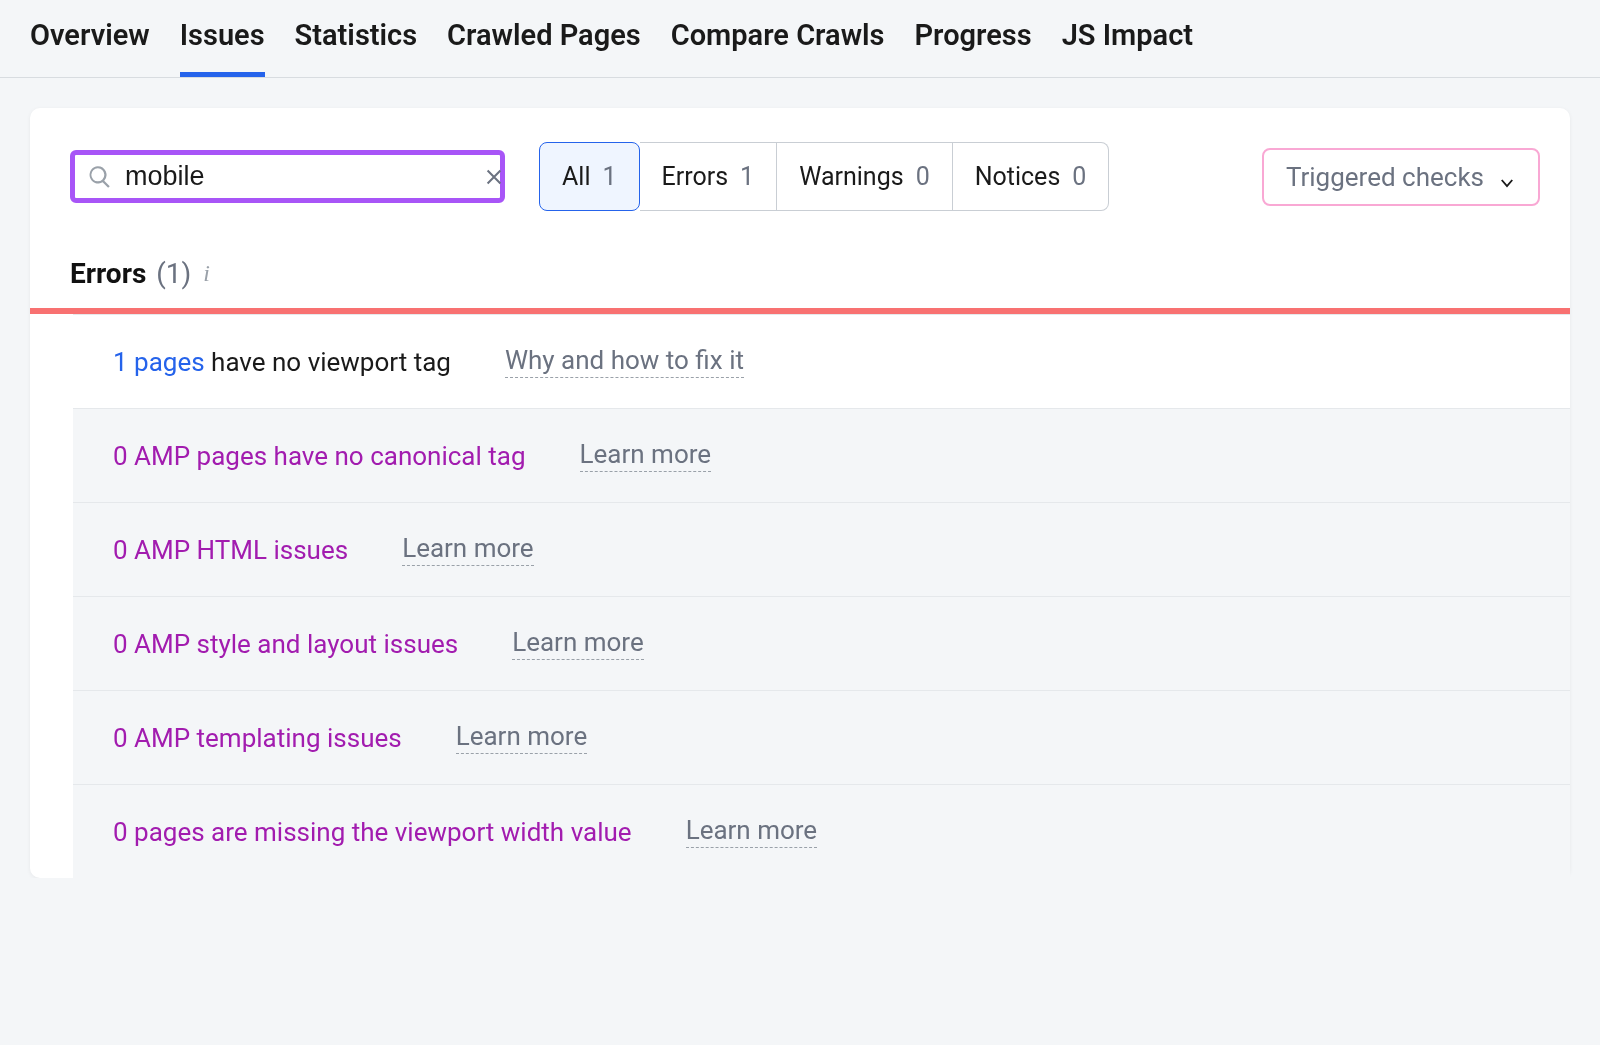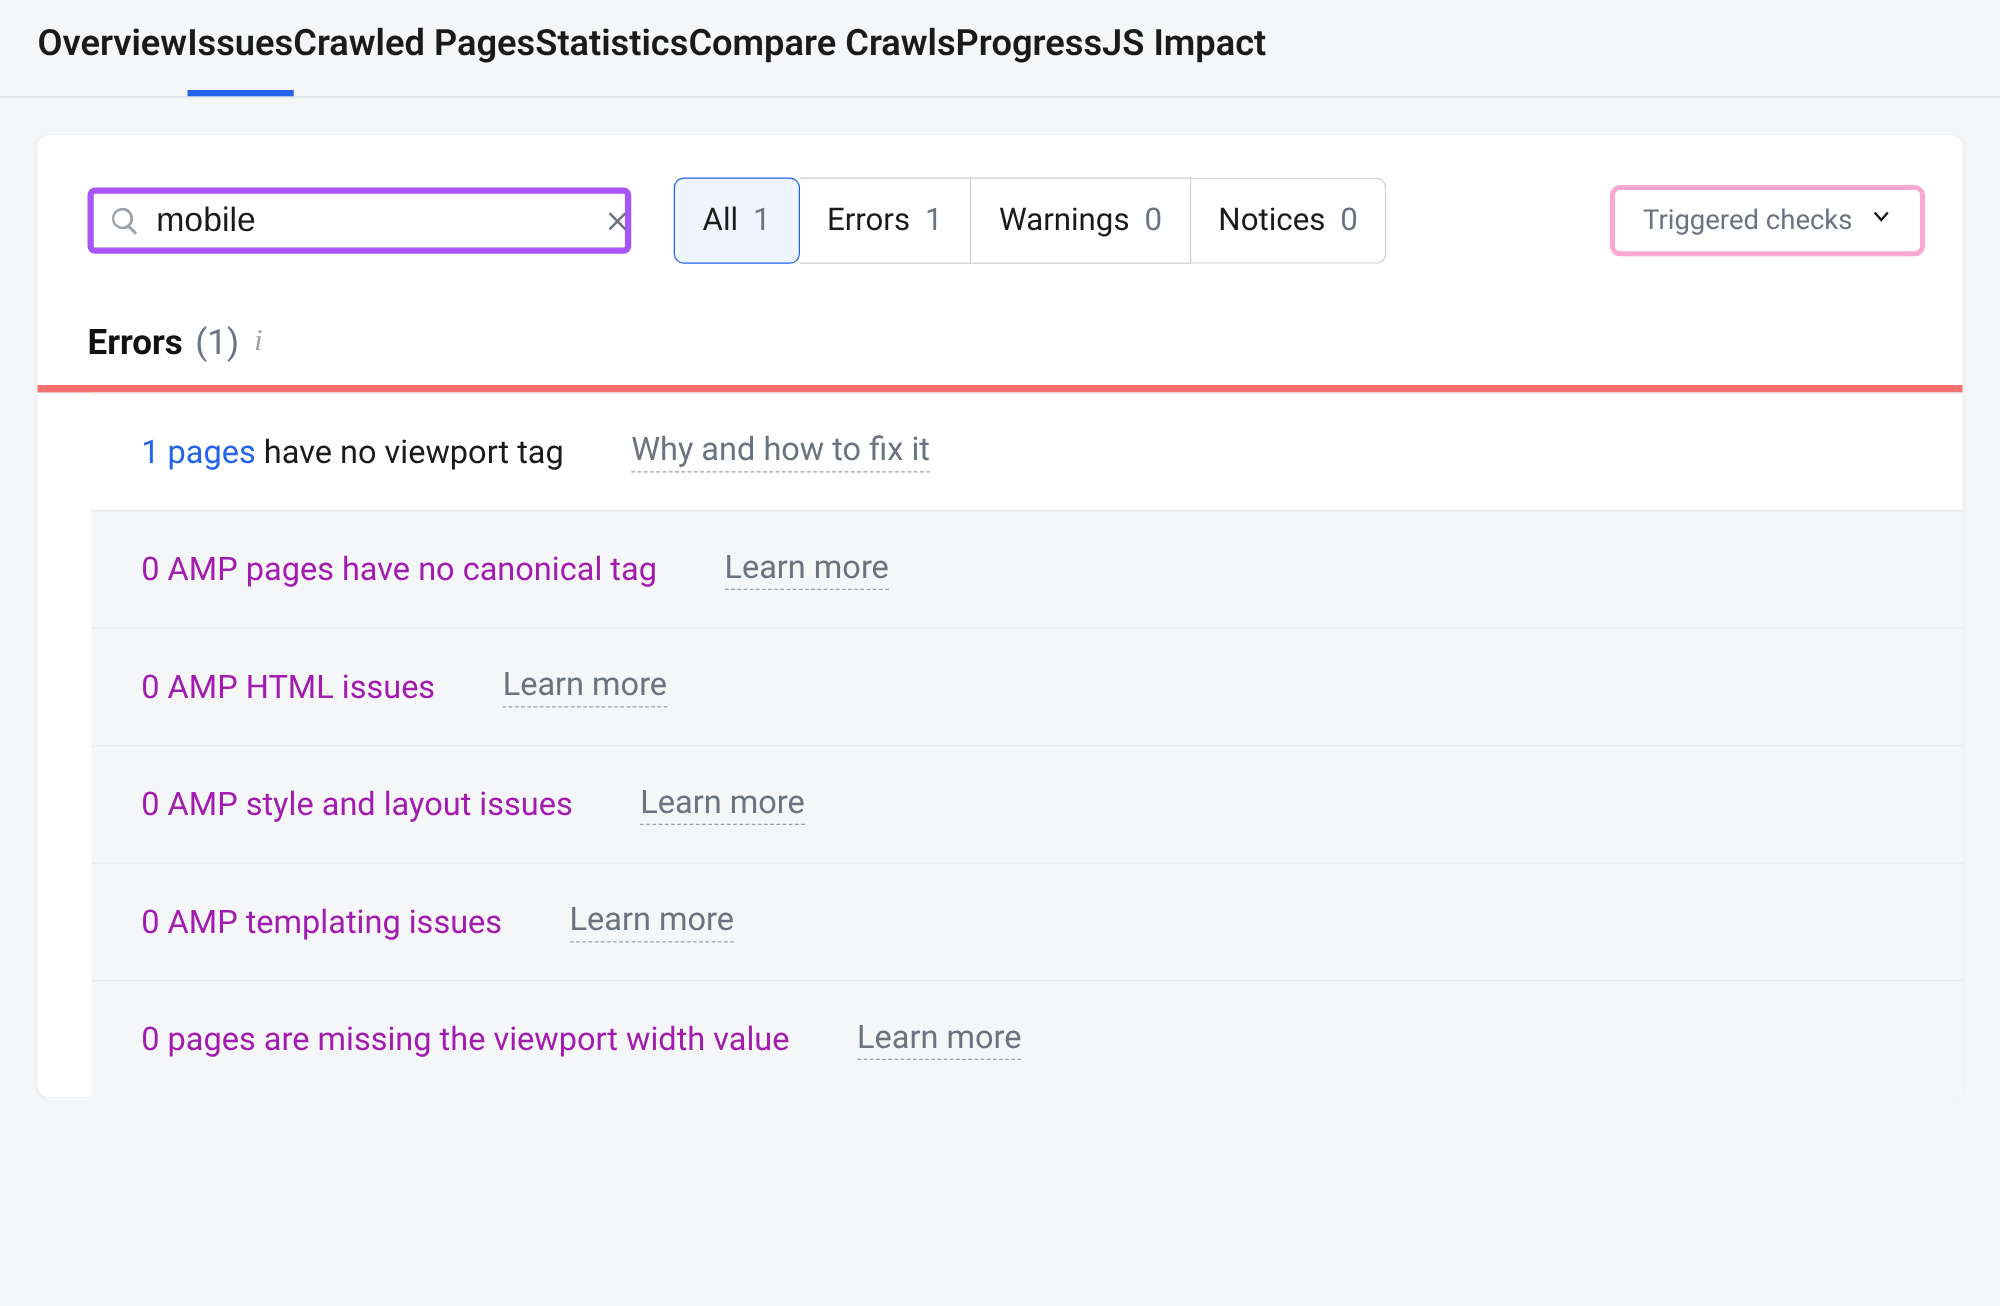--- a/index.html
+++ b/index.html
@@ -3,20 +3,21 @@
 <meta charset="utf-8">
 <style>
 * { box-sizing: border-box; margin: 0; padding: 0; }
 body {
   font-family: -apple-system, BlinkMacSystemFont, "Segoe UI", Roboto, Helvetica, Arial, sans-serif;
   background: #f4f6f8;
   color: #1a1a1a;
 }
 .nav-tabs {
   display: flex;
+  gap: 30px;
   padding: 18px 30px 0 30px;
   border-bottom: 1px solid #d8dce0;
   background: #f4f6f8;
 }
 .nav-tab {
   font-size: 29px;
   font-weight: 600;
   color: #1a1a1a;
   padding-bottom: 20px;
   cursor: pointer;
@@ -82,27 +83,27 @@
   background: #eff5ff;
   border-radius: 8px;
   position: relative;
   z-index: 1;
 }
 .filter-pill .count { color: #6b7280; }
 
 .spacer { flex: 1; }
 
 .triggered {
-  border: 4px solid #f9a8d4;
+  border: 2px solid #f9a8d4;
   border-radius: 8px;
   padding: 12px 22px;
   display: flex;
-  align-items: flex-start;
+  align-items: flex-end;
   gap: 14px;
-  font-size: 22px;
+  font-size: 26px;
   color: #6b7280;
   cursor: pointer;
   background: #fff;
 }
 .triggered .chev { font-size: 22px; }
 
 .section-header {
   padding: 22px 40px 18px 40px;
   font-size: 28px;
   display: flex;
@@ -139,22 +140,22 @@
   cursor: pointer;
   padding-bottom: 2px;
 }
 </style>
 </head>
 <body>
 
 <div class="nav-tabs">
   <div class="nav-tab">Overview</div>
   <div class="nav-tab active">Issues</div>
+  <div class="nav-tab">Statistics</div>
   <div class="nav-tab">Crawled Pages</div>
-  <div class="nav-tab">Statistics</div>
   <div class="nav-tab">Compare Crawls</div>
   <div class="nav-tab">Progress</div>
   <div class="nav-tab">JS Impact</div>
 </div>
 
 <div class="panel">
 
   <div class="toolbar">
     <div class="search-wrap">
       <span class="search-icon">

